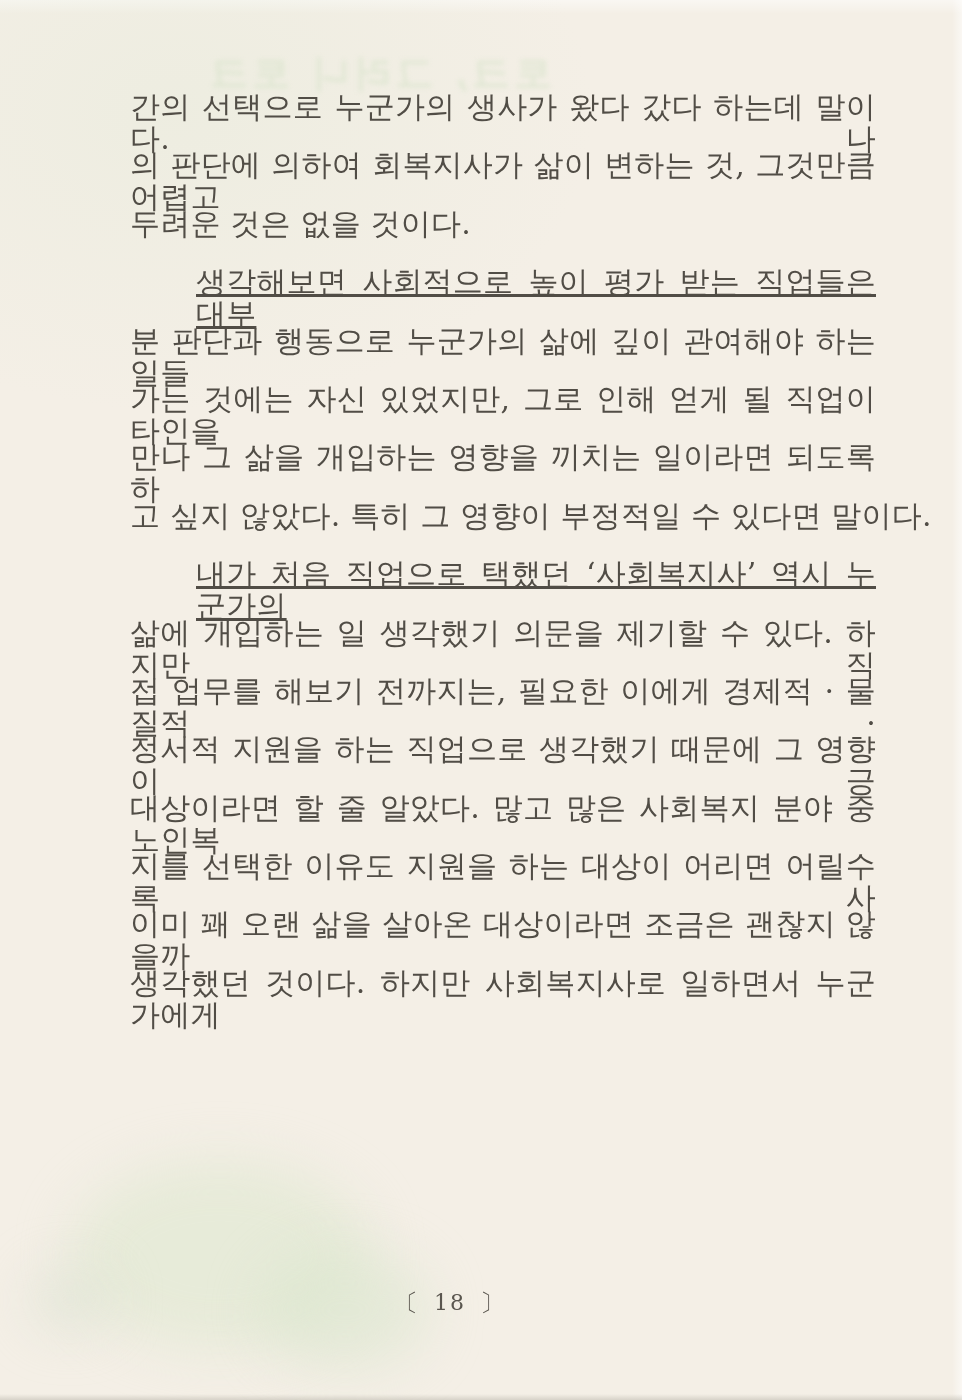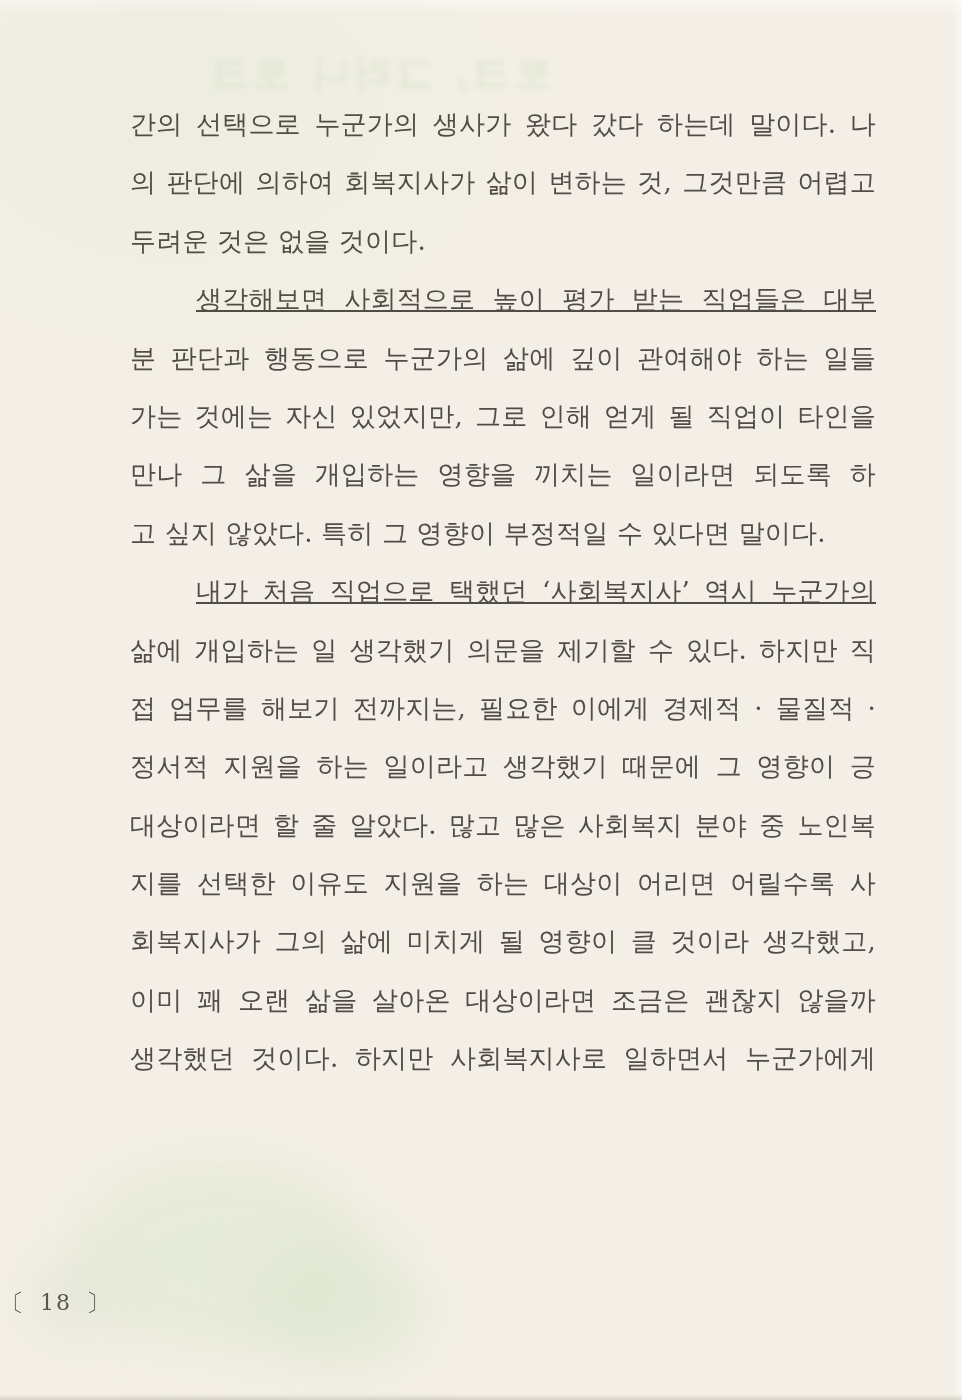--- a/index.html
+++ b/index.html
@@ -56,38 +56,38 @@
 
   .text-block {
     position: absolute;
     left: 130px;
     top: 91px;
     width: 746px;
     color: var(--ink);
   }
   .line {
     height: 58.4px;
-    line-height: 66px;
-    font-size: 26px;
+    line-height: 32px;
+    font-size: 30px;
     letter-spacing: 0.2px;
     white-space: nowrap;
     text-align: justify;
     text-align-last: justify;
     overflow: visible;
   }
   .line.justified { white-space: normal; }
   .line.indent { padding-left: 66px; text-decoration: underline; }
   .line.paraend { text-align-last: left; white-space: nowrap; }
 
   .folio {
     position: absolute;
-    left: 0;
+    left: 18px;
     top: 1286px;
     width: 864px;
-    text-align: left;
+    text-align: center;
     font-size: 22px;
     color: var(--folio);
     letter-spacing: 2px;
   }
   .folio .bracket { font-size: 24px; position: relative; top: 1px; }
   .folio .num { padding: 0 14px; }
 </style>
 </head>
 <body>
 
@@ -104,24 +104,23 @@
       <div class="line justified">의 판단에 의하여 회복지사가 삶이 변하는 것, 그것만큼 어렵고</div>
       <div class="line paraend">두려운 것은 없을 것이다.</div>
       <div class="line justified indent">생각해보면 사회적으로 높이 평가 받는 직업들은 대부</div>
       <div class="line justified">분 판단과 행동으로 누군가의 삶에 깊이 관여해야 하는 일들</div>
       <div class="line justified">가는 것에는 자신 있었지만, 그로 인해 얻게 될 직업이 타인을</div>
       <div class="line justified">만나 그 삶을 개입하는 영향을 끼치는 일이라면 되도록 하</div>
       <div class="line paraend">고 싶지 않았다. 특히 그 영향이 부정적일 수 있다면 말이다.</div>
       <div class="line justified indent">내가 처음 직업으로 택했던 ‘사회복지사’ 역시 누군가의</div>
       <div class="line justified">삶에 개입하는 일 생각했기 의문을 제기할 수 있다. 하지만 직</div>
       <div class="line justified">접 업무를 해보기 전까지는, 필요한 이에게 경제적 · 물질적 ·</div>
-      <div class="line justified">정서적 지원을 하는 일이라고 생각했기 때문에 그 영향이 긍</div>
+      <div class="line justified">정서적 지원을 하는 직업으로 생각했기 때문에 그 영향이 긍</div>
       <div class="line justified">대상이라면 할 줄 알았다. 많고 많은 사회복지 분야 중 노인복</div>
       <div class="line justified">지를 선택한 이유도 지원을 하는 대상이 어리면 어릴수록 사</div>
-      <div class="line justified">회복지사가 그의 삶에 미치게 될 영향이 클 것이라 생각했고,</div>
       <div class="line justified">이미 꽤 오랜 삶을 살아온 대상이라면 조금은 괜찮지 않을까</div>
       <div class="line justified">생각했던 것이다. 하지만 사회복지사로 일하면서 누군가에게</div>
     </div>
 
   <div class="folio">
     <span class="bracket">〔</span><span class="num">18</span><span class="bracket">〕</span>
   </div>
 
 </div>
 

